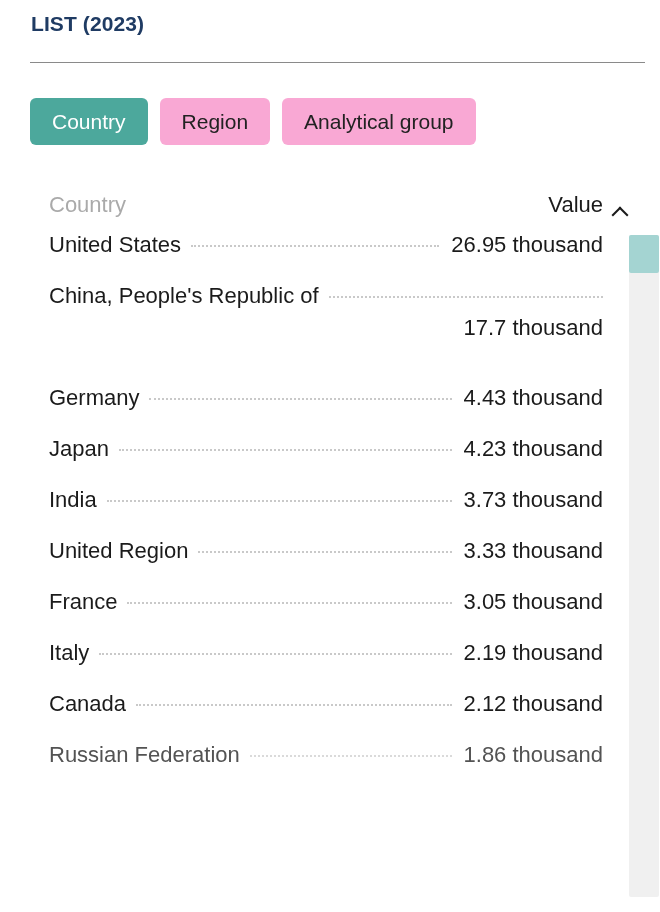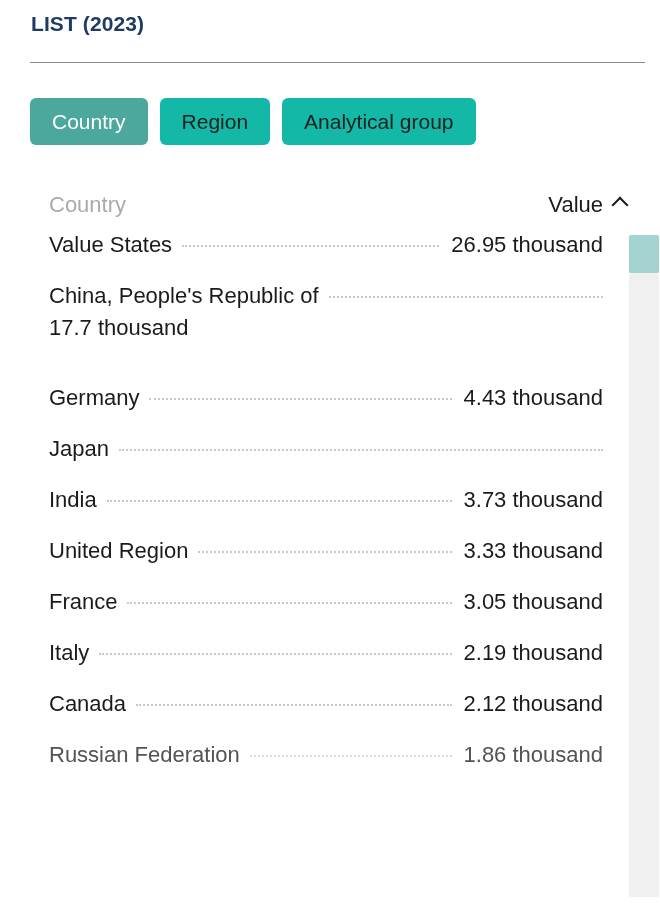--- a/index.html
+++ b/index.html
@@ -53,21 +53,21 @@
   }
   .tab {
     height: 47px;
     display: flex;
     align-items: center;
     justify-content: center;
     padding: 0 22px;
     border-radius: 6px;
     font-size: 21px;
     color: #222222;
-    background: #14b8a6;
+    background: #f9a8d4;
     border: none;
     white-space: nowrap;
     font-family: "Liberation Sans", sans-serif;
     cursor: pointer;
   }
   .tab.active {
     background: #4ca89c;
     color: #ffffff;
   }
 
@@ -82,21 +82,21 @@
     align-items: center;
     justify-content: space-between;
     font-size: 22px;
   }
   .list-header .col-country {
     color: #aaaaaa;
   }
   .list-header .col-value {
     color: #1b1b1b;
     display: flex;
-    align-items: flex-start;
+    align-items: flex-end;
     gap: 10px;
     cursor: pointer;
   }
   .sort-chevron {
     display: inline-block;
     width: 16px;
     height: 16px;
     position: relative;
     top: 2px;
   }
@@ -151,21 +151,21 @@
     flex: 1 1 auto;
     min-width: 18px;
     position: relative;
     top: -5px;
     height: 1px;
     border-bottom: 2px dotted #c9c9c9;
   }
   .row .value {
     white-space: nowrap;
     padding-left: 12px;
-    text-align: left;
+    text-align: right;
   }
   .row.wrapped .value {
     flex: 1 0 100%;
     padding-left: 0;
     margin-top: 6px;
   }
 
   
   .row.fade-1 { color: #535353; }
   .row.fade-1 .leader { border-bottom-color: #dadada; }
@@ -223,37 +223,38 @@
     <span class="col-country">Country</span>
     <span class="col-value">
       <span>Value</span>
       <span class="sort-chevron"></span>
     </span>
   </div>
 
   <div class="rows-viewport">
     <div class="rows">
         <div class="row">
-          <span class="name">Value States</span>
+          <span class="name">United States</span>
           <span class="leader"></span>
           <span class="value">26.95 thousand</span>
         </div>
         <div class="row wrapped">
           <span class="name">China, People's Republic of</span>
           <span class="leader"></span>
           <span class="value">17.7 thousand</span>
         </div>
         <div class="row">
           <span class="name">Germany</span>
           <span class="leader"></span>
           <span class="value">4.43 thousand</span>
         </div>
         <div class="row">
           <span class="name">Japan</span>
           <span class="leader"></span>
+          <span class="value">4.23 thousand</span>
         </div>
         <div class="row">
           <span class="name">India</span>
           <span class="leader"></span>
           <span class="value">3.73 thousand</span>
         </div>
         <div class="row">
           <span class="name">United Region</span>
           <span class="leader"></span>
           <span class="value">3.33 thousand</span>

